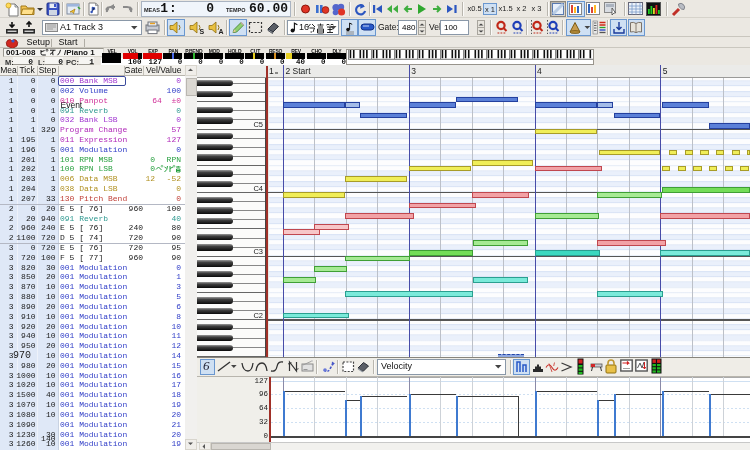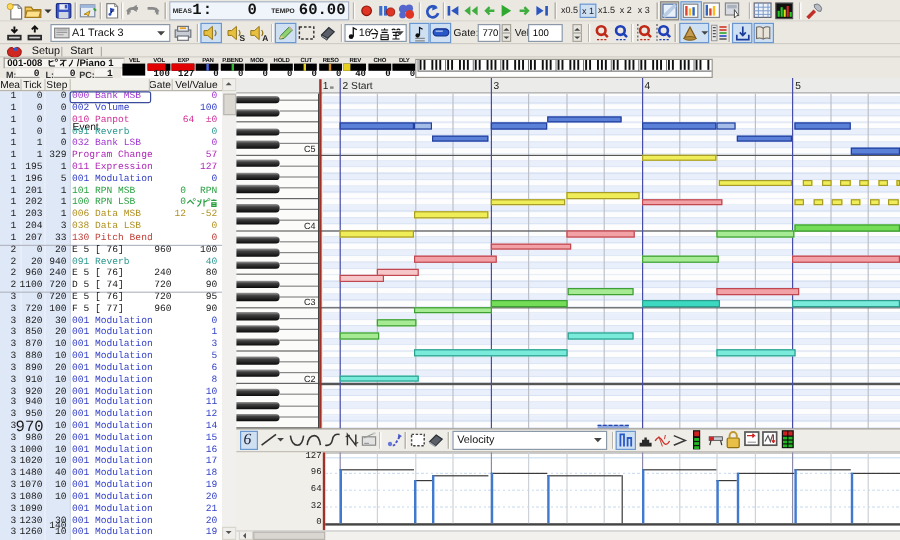--- a/index.html
+++ b/index.html
@@ -230,21 +230,21 @@
     <path d="M3 11 h8 M3 13 h8" stroke="#888" stroke-width="1"></path>
     <circle cx="5" cy="8.6" r="1.8" fill="#111"></circle>
     <path d="M6.6 8.6 V2 l2.6 1.4" stroke="#111" stroke-width="1" fill="none"></path>
   </svg>
 <div class="tog" style="left:358px;top:19px;width:17.5px;height:17px;"></div>
 <svg style="left:359.5px;top:23px" width="15" height="9" viewBox="0 0 15 9">
     <rect x="1" y="1" width="13" height="6" rx="3" fill="#2858c8" stroke="#12328a"></rect>
     <path d="M3 3 h6" stroke="#9ab4e8" stroke-width="1.4"></path>
   </svg>
 <div class="" style="left:378px;top:21px;width:22px;height:13px;font-size:8.5px;color:#111;line-height:13px">Gate:</div>
-<div class="" style="left:398px;top:20px;width:19px;height:15px;background:#fff;border:1px solid #8a98a8;font-size:8px;line-height:14px;padding-left:3px">770</div>
+<div class="" style="left:398px;top:20px;width:19px;height:15px;background:#fff;border:1px solid #8a98a8;font-size:8px;line-height:14px;padding-left:3px">480</div>
 <div class="" style="left:417.5px;top:20px;width:8px;height:8px;background:#e8e5de;border:1px solid #a8a59d"></div>
 <svg style="left:418.5px;top:23px" width="6" height="3" viewBox="0 0 6 3">
     <path d="M0.5 2.6 L3 0.4 L5.5 2.6 z" fill="#444"></path>
   </svg>
 <div class="" style="left:417.5px;top:27px;width:8px;height:8px;background:#e8e5de;border:1px solid #a8a59d"></div>
 <svg style="left:418.5px;top:29.5px" width="6" height="3" viewBox="0 0 6 3">
     <path d="M0.5 0.4 L3 2.6 L5.5 0.4 z" fill="#444"></path>
   </svg>
 <div class="" style="left:429px;top:21px;width:18px;height:13px;font-size:8.5px;color:#111;line-height:13px">Vel:</div>
 <div class="" style="left:440px;top:20px;width:29px;height:15px;background:#fff;border:1px solid #8a98a8;font-size:8px;line-height:14px;padding-left:3px">100</div>
@@ -618,41 +618,41 @@
 <div class="mono" style="left:13px;top:332.3px;width:22.5px;height:8px;font-size:8px;line-height:8px;color:#1a1a1a;text-align:right;">940</div>
 <div class="mono" style="left:36px;top:332.3px;width:19.5px;height:8px;font-size:8px;line-height:8px;color:#1a1a1a;text-align:right;">10</div>
 <div class="mono" style="left:60px;top:332.3px;width:90px;height:8px;font-size:8px;line-height:8px;color:#3340c8;white-space:pre">001 Modulation</div>
 <div class="mono" style="left:120px;top:332.3px;width:61px;height:8px;font-size:8px;line-height:8px;color:#3340c8;text-align:right;white-space:pre">11</div>
 <div class="mono" style="left:0px;top:342.1px;width:13.5px;height:8px;font-size:8px;line-height:8px;color:#1a1a1a;text-align:right;">3</div>
 <div class="mono" style="left:13px;top:342.1px;width:22.5px;height:8px;font-size:8px;line-height:8px;color:#1a1a1a;text-align:right;">950</div>
 <div class="mono" style="left:36px;top:342.1px;width:19.5px;height:8px;font-size:8px;line-height:8px;color:#1a1a1a;text-align:right;">20</div>
 <div class="mono" style="left:60px;top:342.1px;width:90px;height:8px;font-size:8px;line-height:8px;color:#3340c8;white-space:pre">001 Modulation</div>
 <div class="mono" style="left:120px;top:342.1px;width:61px;height:8px;font-size:8px;line-height:8px;color:#3340c8;text-align:right;white-space:pre">12</div>
 <div class="mono" style="left:0px;top:352.0px;width:13.5px;height:8px;font-size:8px;line-height:8px;color:#1a1a1a;text-align:right;">3</div>
-<div class="mono" style="left:13px;top:352.0px;width:22.5px;height:8px;font-size:13px;line-height:8px;color:#1a1a1a;text-align:right;font-family:Liberation Mono, monospace;">970</div>
+<div class="mono" style="left:13px;top:352.0px;width:22.5px;height:8px;font-size:10px;line-height:8px;color:#1a1a1a;font-family:Liberation Mono, monospace;">970</div>
 <div class="mono" style="left:36px;top:352.0px;width:19.5px;height:8px;font-size:8px;line-height:8px;color:#1a1a1a;text-align:right;">10</div>
 <div class="mono" style="left:60px;top:352.0px;width:90px;height:8px;font-size:8px;line-height:8px;color:#3340c8;white-space:pre">001 Modulation</div>
 <div class="mono" style="left:120px;top:352.0px;width:61px;height:8px;font-size:8px;line-height:8px;color:#3340c8;text-align:right;white-space:pre">14</div>
 <div class="mono" style="left:0px;top:361.8px;width:13.5px;height:8px;font-size:8px;line-height:8px;color:#1a1a1a;text-align:right;">3</div>
 <div class="mono" style="left:13px;top:361.8px;width:22.5px;height:8px;font-size:8px;line-height:8px;color:#1a1a1a;text-align:right;">980</div>
 <div class="mono" style="left:36px;top:361.8px;width:19.5px;height:8px;font-size:8px;line-height:8px;color:#1a1a1a;text-align:right;">20</div>
 <div class="mono" style="left:60px;top:361.8px;width:90px;height:8px;font-size:8px;line-height:8px;color:#3340c8;white-space:pre">001 Modulation</div>
 <div class="mono" style="left:120px;top:361.8px;width:61px;height:8px;font-size:8px;line-height:8px;color:#3340c8;text-align:right;white-space:pre">15</div>
 <div class="mono" style="left:0px;top:371.6px;width:13.5px;height:8px;font-size:8px;line-height:8px;color:#1a1a1a;text-align:right;">3</div>
 <div class="mono" style="left:13px;top:371.6px;width:22.5px;height:8px;font-size:8px;line-height:8px;color:#1a1a1a;text-align:right;">1000</div>
 <div class="mono" style="left:36px;top:371.6px;width:19.5px;height:8px;font-size:8px;line-height:8px;color:#1a1a1a;text-align:right;">10</div>
 <div class="mono" style="left:60px;top:371.6px;width:90px;height:8px;font-size:8px;line-height:8px;color:#3340c8;white-space:pre">001 Modulation</div>
 <div class="mono" style="left:120px;top:371.6px;width:61px;height:8px;font-size:8px;line-height:8px;color:#3340c8;text-align:right;white-space:pre">16</div>
 <div class="mono" style="left:0px;top:381.4px;width:13.5px;height:8px;font-size:8px;line-height:8px;color:#1a1a1a;text-align:right;">3</div>
 <div class="mono" style="left:13px;top:381.4px;width:22.5px;height:8px;font-size:8px;line-height:8px;color:#1a1a1a;text-align:right;">1020</div>
 <div class="mono" style="left:36px;top:381.4px;width:19.5px;height:8px;font-size:8px;line-height:8px;color:#1a1a1a;text-align:right;">10</div>
 <div class="mono" style="left:60px;top:381.4px;width:90px;height:8px;font-size:8px;line-height:8px;color:#3340c8;white-space:pre">001 Modulation</div>
 <div class="mono" style="left:120px;top:381.4px;width:61px;height:8px;font-size:8px;line-height:8px;color:#3340c8;text-align:right;white-space:pre">17</div>
 <div class="mono" style="left:0px;top:391.2px;width:13.5px;height:8px;font-size:8px;line-height:8px;color:#1a1a1a;text-align:right;">3</div>
-<div class="mono" style="left:13px;top:391.2px;width:22.5px;height:8px;font-size:8px;line-height:8px;color:#1a1a1a;text-align:right;">1480</div>
+<div class="mono" style="left:13px;top:391.2px;width:22.5px;height:8px;font-size:8px;line-height:8px;color:#1a1a1a;text-align:right;">1500</div>
 <div class="mono" style="left:36px;top:391.2px;width:19.5px;height:8px;font-size:8px;line-height:8px;color:#1a1a1a;text-align:right;">40</div>
 <div class="mono" style="left:60px;top:391.2px;width:90px;height:8px;font-size:8px;line-height:8px;color:#3340c8;white-space:pre">001 Modulation</div>
 <div class="mono" style="left:120px;top:391.2px;width:61px;height:8px;font-size:8px;line-height:8px;color:#3340c8;text-align:right;white-space:pre">18</div>
 <div class="mono" style="left:0px;top:401.1px;width:13.5px;height:8px;font-size:8px;line-height:8px;color:#1a1a1a;text-align:right;">3</div>
 <div class="mono" style="left:13px;top:401.1px;width:22.5px;height:8px;font-size:8px;line-height:8px;color:#1a1a1a;text-align:right;">1070</div>
 <div class="mono" style="left:36px;top:401.1px;width:19.5px;height:8px;font-size:8px;line-height:8px;color:#1a1a1a;text-align:right;">10</div>
 <div class="mono" style="left:60px;top:401.1px;width:90px;height:8px;font-size:8px;line-height:8px;color:#3340c8;white-space:pre">001 Modulation</div>
 <div class="mono" style="left:120px;top:401.1px;width:61px;height:8px;font-size:8px;line-height:8px;color:#3340c8;text-align:right;white-space:pre">19</div>
 <div class="mono" style="left:0px;top:410.9px;width:13.5px;height:8px;font-size:8px;line-height:8px;color:#1a1a1a;text-align:right;">3</div>
 <div class="mono" style="left:13px;top:410.9px;width:22.5px;height:8px;font-size:8px;line-height:8px;color:#1a1a1a;text-align:right;">1080</div>

